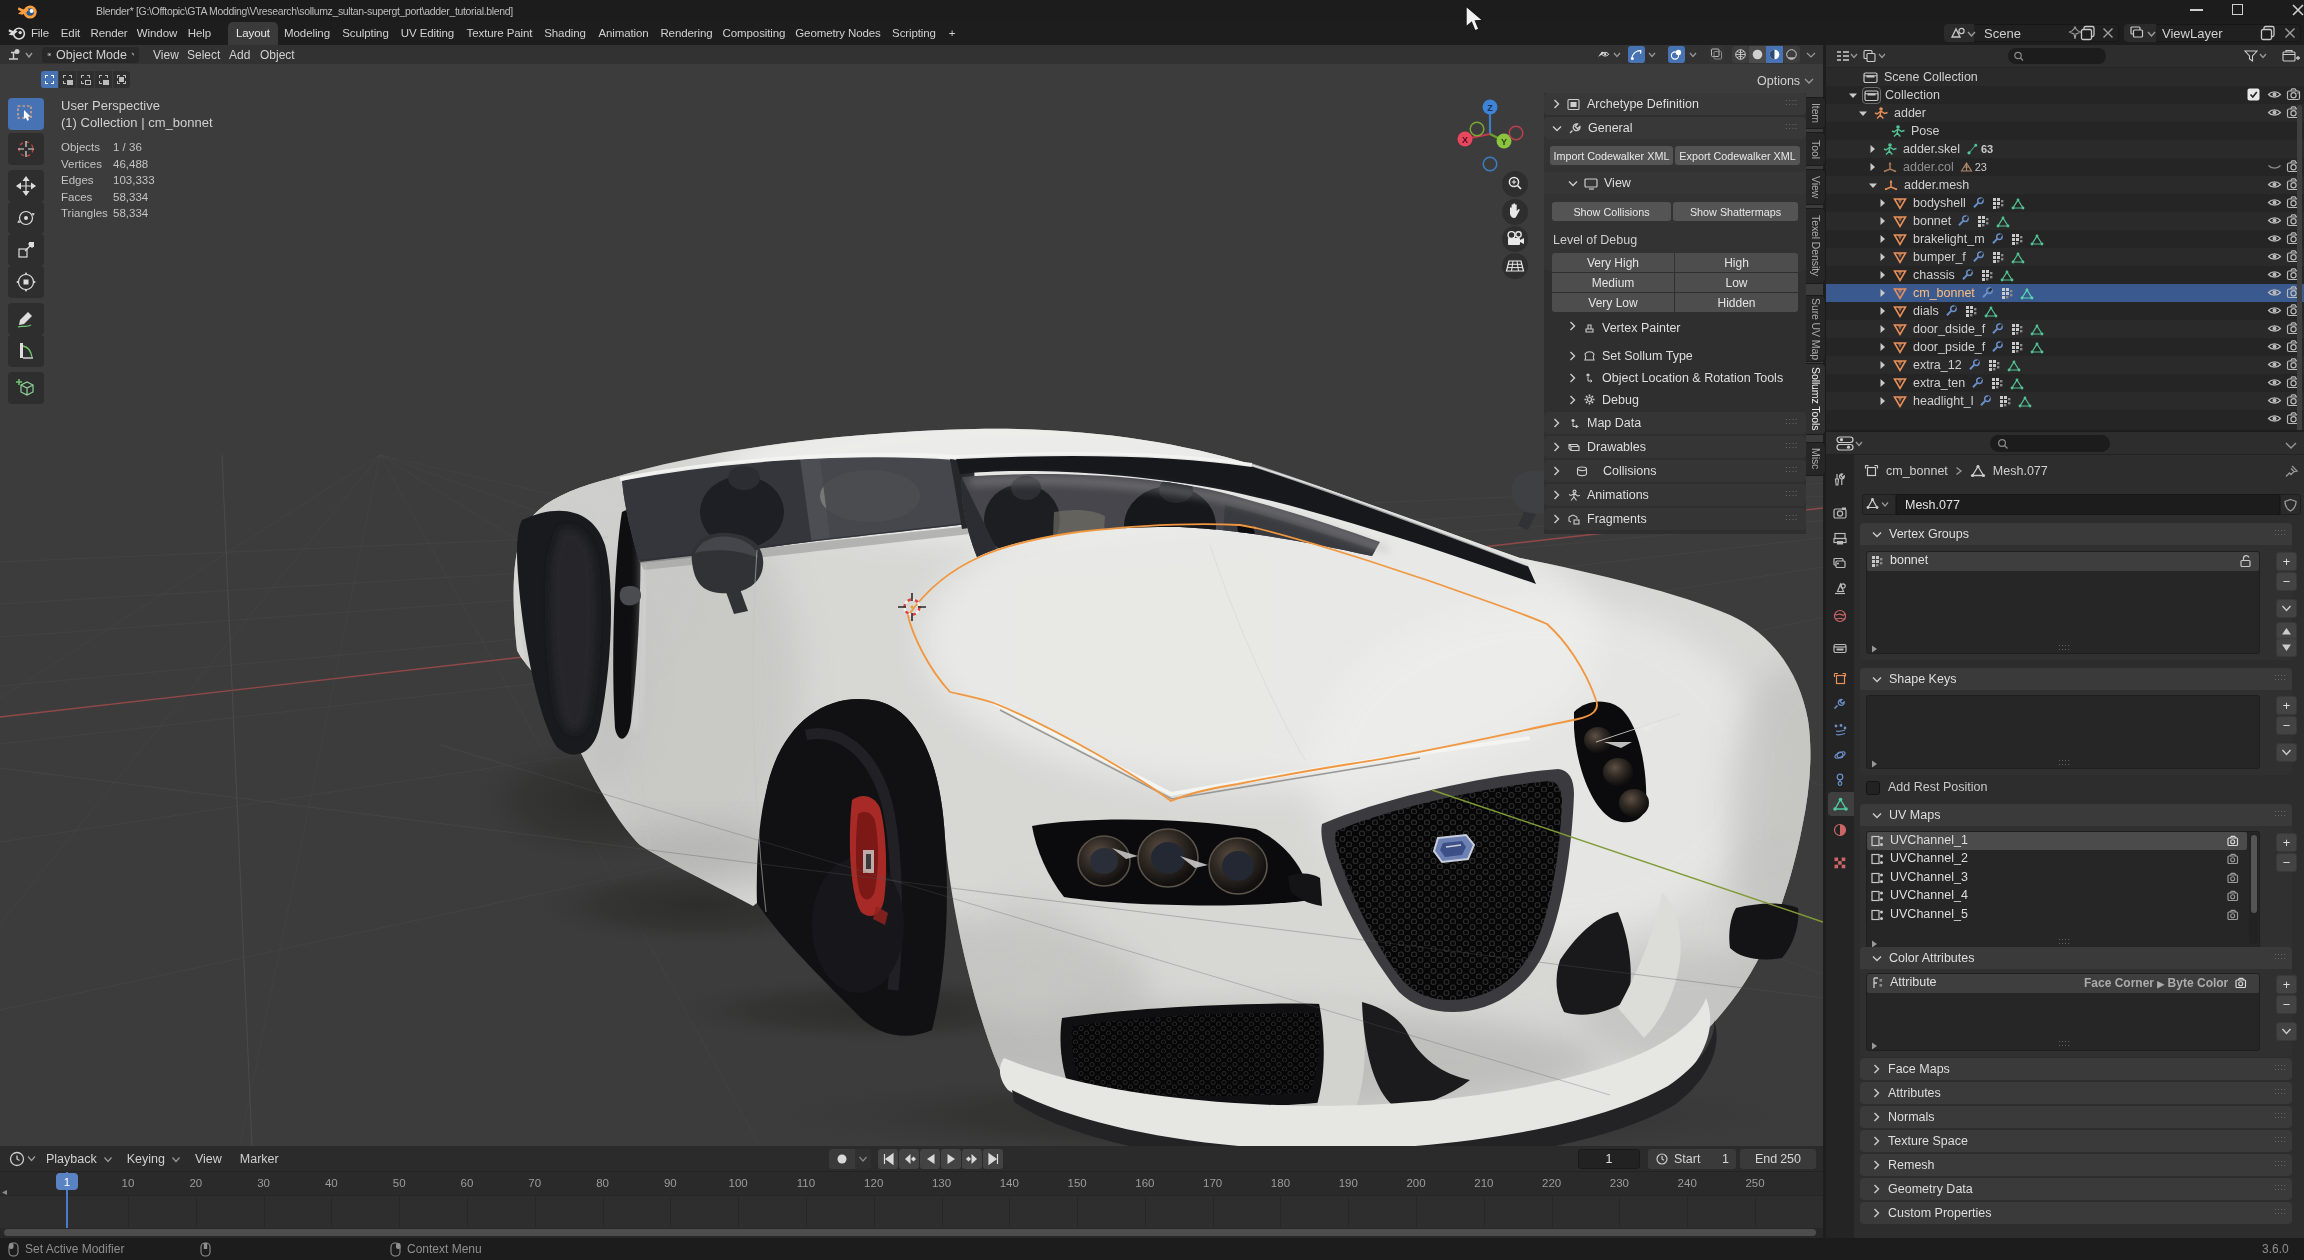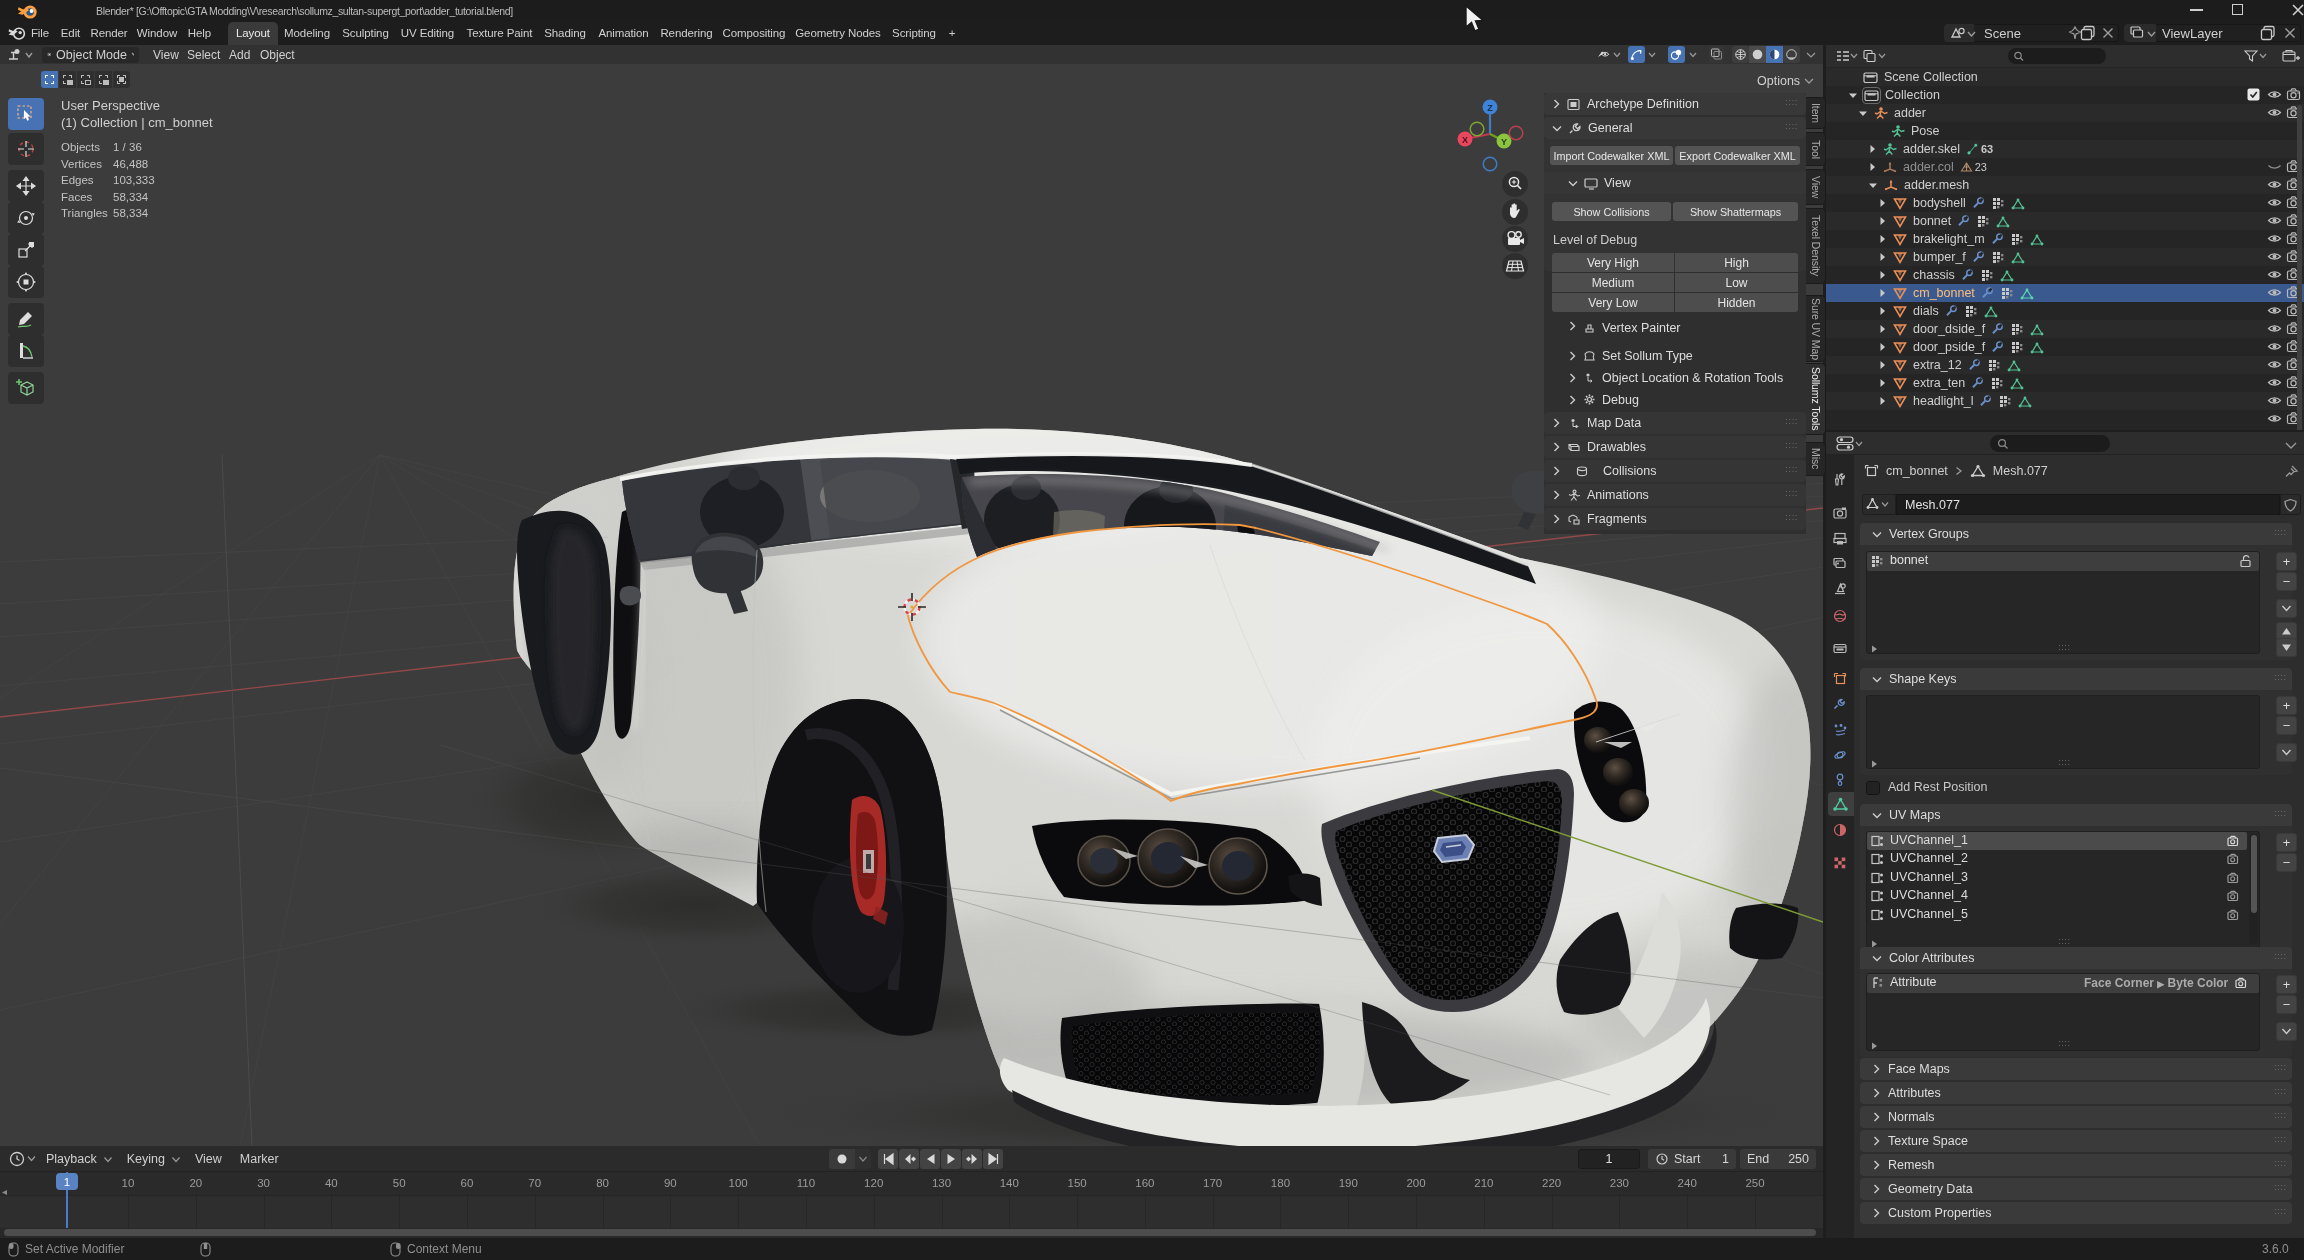--- a/index.html
+++ b/index.html
@@ -1871,21 +1871,21 @@
       <div style="position:absolute;left:983px;top:3px;width:20px;height:20px;background:#434343;margin:0;border-radius:3px;display:flex;align-items:center;justify-content:center;">
         <svg width="16" height="16">
           <path d="M12.5 3 v10 M4 3 l7 5 l-7 5 Z" fill="#d9d9d9" stroke="#d9d9d9" stroke-width="1.2"></path>
         </svg>
       </div>
       <div style="position:absolute;left:1578px;top:3px;width:62px;height:20px;background:#222222;border:1px solid #1a1a1a;border-radius:3px;display:flex;align-items:center;justify-content:center;color:#e0e0e0;font-size:12.5px;">1</div>
       <div style="position:absolute;left:1648px;top:3px;width:88px;height:20px;background:#3a3a3a;border-radius:3px;display:flex;align-items:center;padding:0 7px;color:#d5d5d5;font-size:12.5px;"><svg width="14" height="14" style="margin-right:5px;">
           <circle cx="7" cy="7" r="5" fill="none" stroke="#ccc" stroke-width="1.2"></circle>
           <path d="M7 4 V7 l2 1.3" fill="none" stroke="#ccc" stroke-width="1.2"></path>
         </svg>Start<span style="margin-left:auto;">1</span></div>
-      <div style="position:absolute;left:1740px;top:3px;width:76px;height:20px;background:#3a3a3a;border-radius:3px;display:flex;align-items:center;padding:0 7px;color:#d5d5d5;font-size:12.5px;">End<span style="margin-left:auto;">250</span></div>
+      <div style="position:absolute;left:1740px;top:3px;width:76px;height:20px;background:#3a3a3a;border-radius:3px;display:flex;align-items:center;padding:0 15px;color:#d5d5d5;font-size:12.5px;">End<span style="margin-left:auto;">250</span></div>
       <div style="position:absolute;left:0;top:26px;width:1823px;height:24px;background:#2a2a2a;border-bottom:1px solid #252525;"></div>
       <div style="position:absolute;left:108.0119px;top:31px;width:40px;text-align:center;color:#9c9c9c;font-size:11.5px;">10</div>
       <div style="position:absolute;left:128.0119px;top:50px;width:1px;height:42px;background:#272727;"></div>
       <div style="position:absolute;left:175.8029px;top:31px;width:40px;text-align:center;color:#9c9c9c;font-size:11.5px;">20</div>
       <div style="position:absolute;left:195.8029px;top:50px;width:1px;height:42px;background:#272727;"></div>
       <div style="position:absolute;left:243.59389999999996px;top:31px;width:40px;text-align:center;color:#9c9c9c;font-size:11.5px;">30</div>
       <div style="position:absolute;left:263.59389999999996px;top:50px;width:1px;height:42px;background:#272727;"></div>
       <div style="position:absolute;left:311.3849px;top:31px;width:40px;text-align:center;color:#9c9c9c;font-size:11.5px;">40</div>
       <div style="position:absolute;left:331.3849px;top:50px;width:1px;height:42px;background:#272727;"></div>
       <div style="position:absolute;left:379.17589999999996px;top:31px;width:40px;text-align:center;color:#9c9c9c;font-size:11.5px;">50</div>

